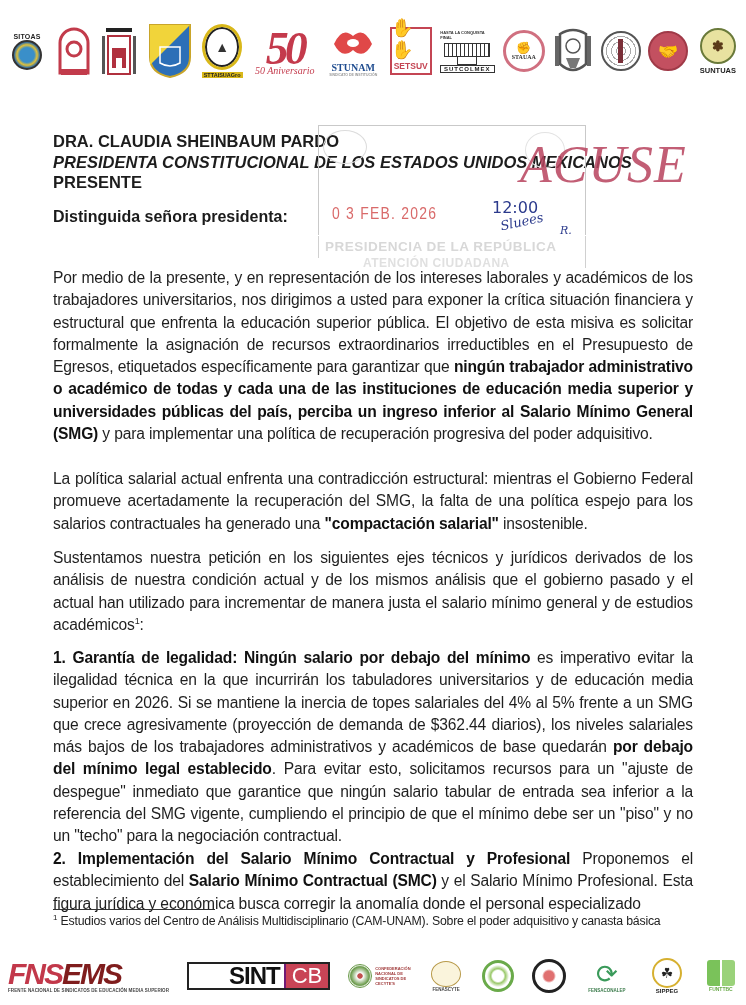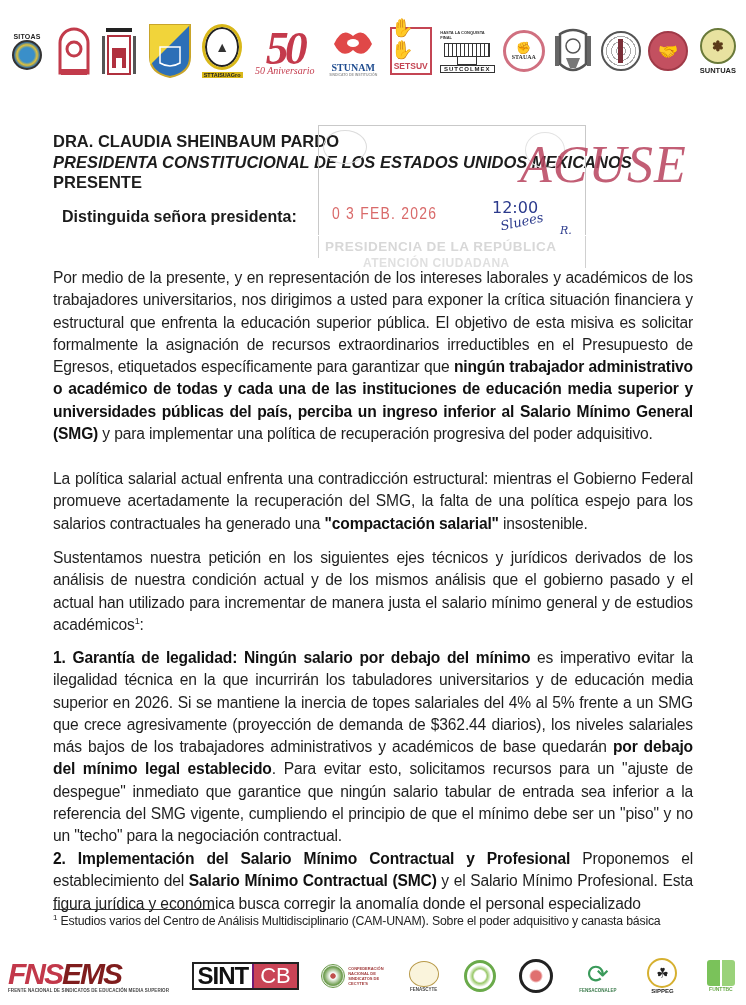--- a/index.html
+++ b/index.html
@@ -8,21 +8,21 @@
 
   
   .logo-row-top { position: absolute; left: 6px; top: 18px; width: 734px; height: 66px; display: flex; align-items: center; justify-content: space-between; }
   .logo { display: flex; flex-direction: column; align-items: center; justify-content: center; height: 64px; }
   .logo .circle { border-radius: 50%; display: flex; align-items: center; justify-content: center; font-size: 7px; font-weight: bold; color: #fff; }
   .logo .cap { font-size: 6px; font-weight: bold; margin-top: 2px; white-space: nowrap; }
 
   .sm-text { font-size: 6px; font-weight: bold; color: #333; letter-spacing: 0.2px; }
   .addressee { position: absolute; left: 53px; top: 131px; font-size: 16.5px; line-height: 20.5px; font-weight: bold; color: #1d1d1d; }
   .addressee .it { font-style: italic; }
-  .salutation { position: absolute; left: 62px; top: 208px; font-size: 16px; font-weight: bold; }
+  .salutation { position: absolute; left: 53px; top: 208px; font-size: 16px; font-weight: bold; }
 
   .para { position: absolute; left: 53px; width: 640px; font-size: 15.6px; line-height: 22.3px; text-align: justify; color: #1f1f1f; letter-spacing: -0.15px; margin-top: 20px; }
   .para b { font-weight: bold; color: #111; }
   .para sup { font-size: 9px; vertical-align: super; line-height: 0; }
 
   .p1 { top: 247px; }
   .p2 { top: 448px; }
   .p3 { top: 527px; }
   .p4 { top: 627px; }
   .p5 { top: 828px; }
@@ -46,21 +46,21 @@
   .handsig { position: absolute; left: 500px; top: 214px; font-family: "DejaVu Serif", serif; font-style: italic; font-size: 13px; color: #2b3a8c; transform: rotate(-12deg); pointer-events: none; }
   .handinit { position: absolute; left: 560px; top: 224px; font-family: "DejaVu Serif", serif; font-style: italic; font-size: 11px; color: #2b3a8c; pointer-events: none; }
 
   
   .logo-row-bottom { position: absolute; left: 8px; top: 952px; width: 730px; height: 48px; display: flex; align-items: center; justify-content: space-between; }
   .fnsems { display: flex; flex-direction: column; }
   .fnsems .big { font-size: 30px; font-weight: bold; font-style: italic; letter-spacing: -2px; line-height: 28px; }
   .fnsems .big .r { color: #c2384a; }
   .fnsems .big .k { color: #7f1d1d; }
   .fnsems .small { font-size: 4.5px; font-weight: bold; color: #444; letter-spacing: 0.1px; }
-  .sintcb { display: flex; border: 2px solid #222; height: 28px; }
+  .sintcb { display: flex; border: 2px solid #222; height: 28px; padding-left: 36px; }
   .sintcb .a { font-size: 24px; font-weight: bold; padding: 0 4px; color: #111; background: #fff; line-height: 24px; letter-spacing: -1px; }
   .sintcb .b { font-size: 22px; padding: 0 6px; color: #fff; background: #c94456; line-height: 24px; border-left: 2px solid #701a75; }
   .fnscb { font-size: 34px; font-weight: bold; letter-spacing: -1px; line-height: 34px; }
   .fnscb .k { color: #222; }
   .fnscb .r { color: #a8344e; }
 </style>
 </head>
 <body>
 
 <div class="logo-row-top">

